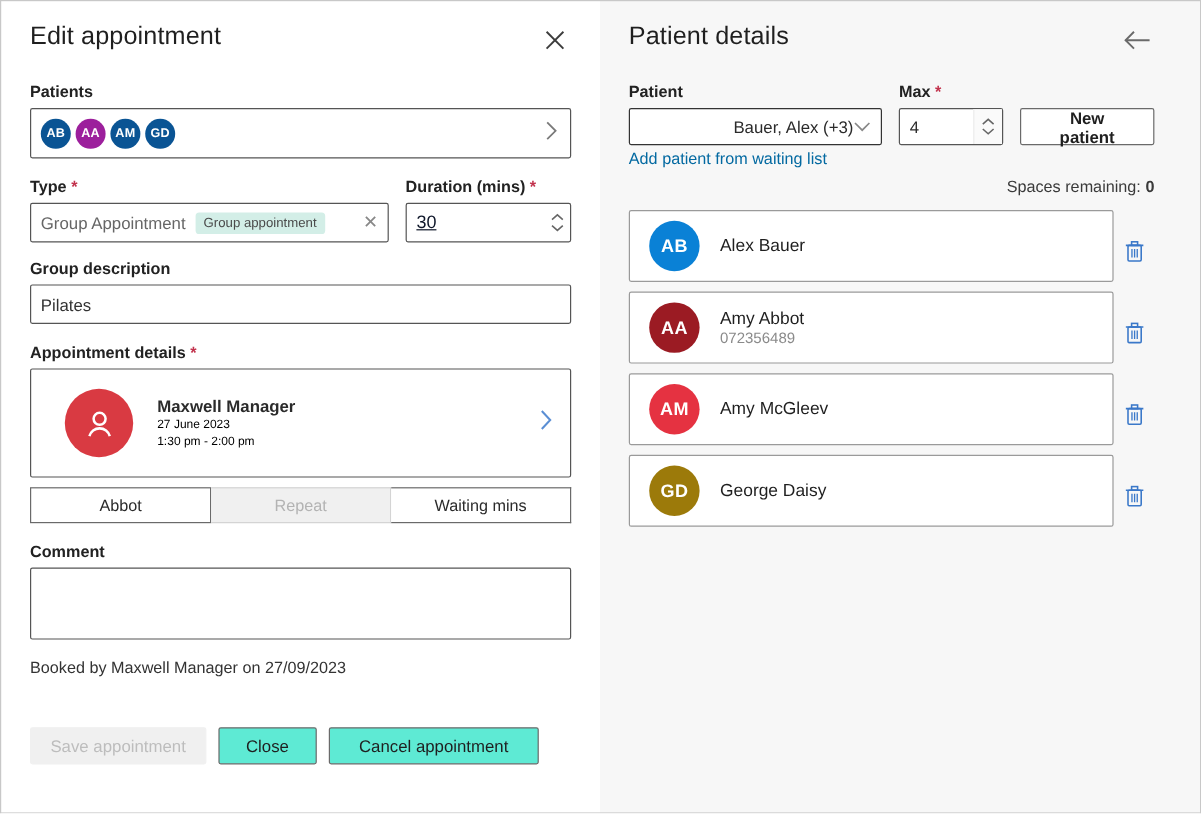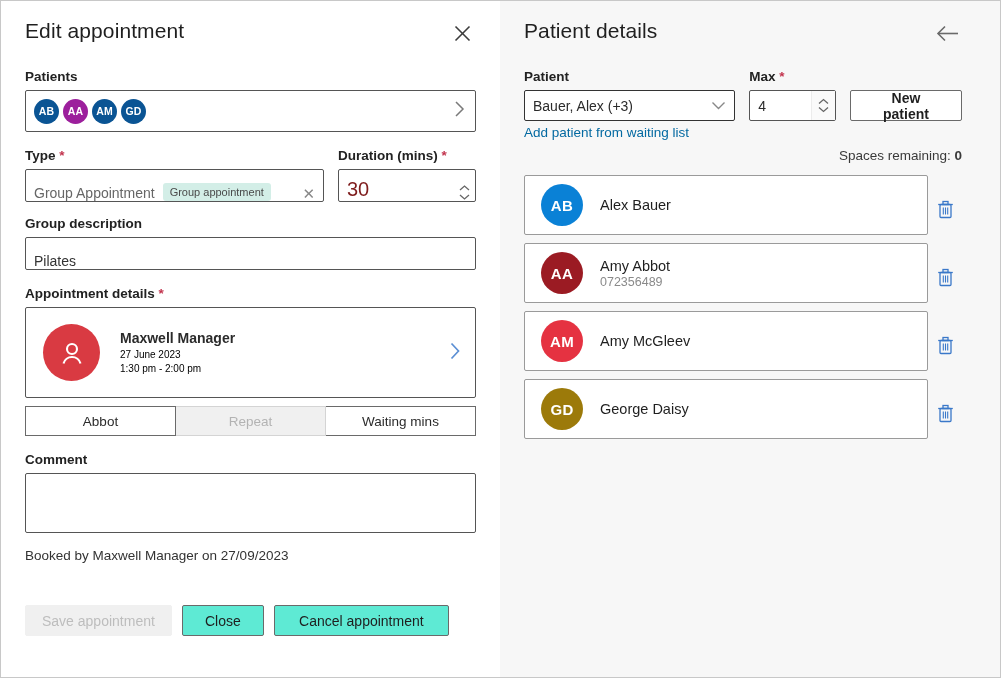--- a/index.html
+++ b/index.html
@@ -81,21 +81,21 @@
   .row2 { display: flex; gap: 14px; }
   .type-col { flex: 1; }
   .dur-col { width: 138px; }
 
   .input-box {
     height: 33px;
     border: 1px solid #555555;
     border-radius: 2px;
     background: #fff;
     display: flex;
-    align-items: flex-end;
+    align-items: center;
     padding: 0 8px;
     font-size: 14px;
     color: #444;
   }
   .type-input {
     justify-content: flex-start;
     gap: 8px;
     padding-right: 4px;
   }
   .type-text { color: #666666; font-size: 14px; white-space: nowrap; }
@@ -109,40 +109,40 @@
   }
   .chip-clear {
     margin-left: auto;
     color: #888;
     font-size: 15px;
     line-height: 1;
     cursor: pointer;
     padding: 0 4px;
   }
   .dur-input { justify-content: space-between; padding-right: 4px; }
-  .dur-val { color: #7f1d1d; font-size: 20px; }
+  .dur-val { color: #0f172a; font-size: 15px; text-decoration: underline; }
   .stepper {
     display: flex; flex-direction: column;
     gap: 1px;
     align-items: center;
     color: #666;
     cursor: pointer;
   }
   .stepper svg { display: block; }
 
   .mt14 { margin-top: 14px; }
   .mt16 { margin-top: 16px; }
 
   .appt-card {
     border: 1px solid #555555;
     border-radius: 2px;
     height: 91px;
     display: flex;
     align-items: center;
-    padding: 0 14px 0 17px;
+    padding: 0 14px 0 28px;
     background: #fff;
   }
   .person-circle {
     width: 57px; height: 57px;
     border-radius: 50%;
     background: #d93a42;
     display: flex; align-items: center; justify-content: center;
     flex: 0 0 auto;
   }
   .appt-text { margin-left: 20px; flex: 1; }
@@ -227,21 +227,21 @@
     letter-spacing: 0.1px;
   }
   .rp-row { display: flex; align-items: flex-end; gap: 14px; }
   .patient-col { width: 224px; }
   .select-box {
     height: 31px;
     border: 1px solid #333333;
     border-radius: 2px;
     background: #fff;
     display: flex; align-items: center;
-    justify-content: space-between;
+    justify-content: flex-end;
     padding: 0 8px;
     font-size: 14px;
     color: #2b2b2b;
   }
   .max-col { width: 92px; }
   .max-box {
     height: 31px;
     border: 1px solid #555555;
     border-radius: 2px;
     background: #fff;

